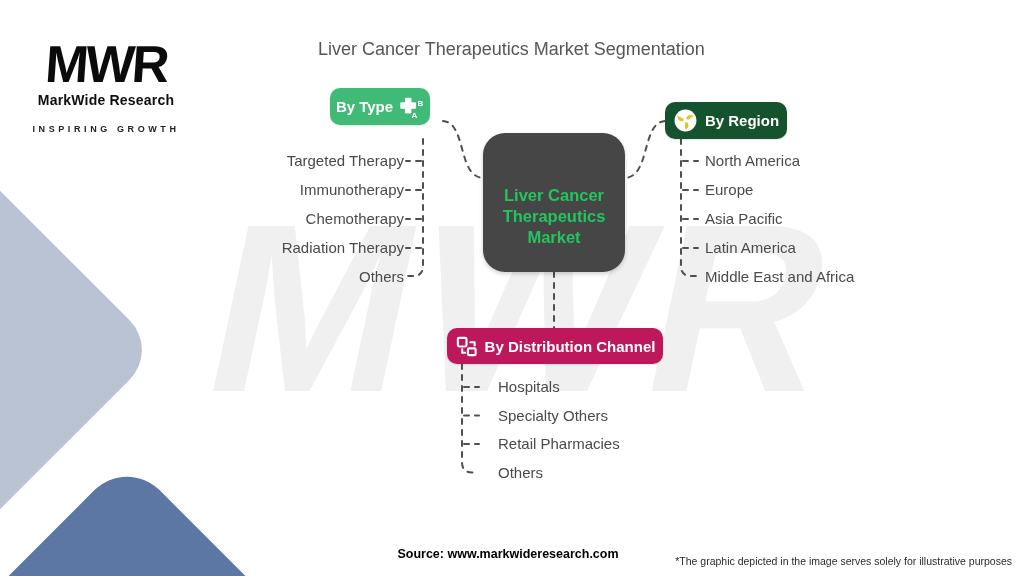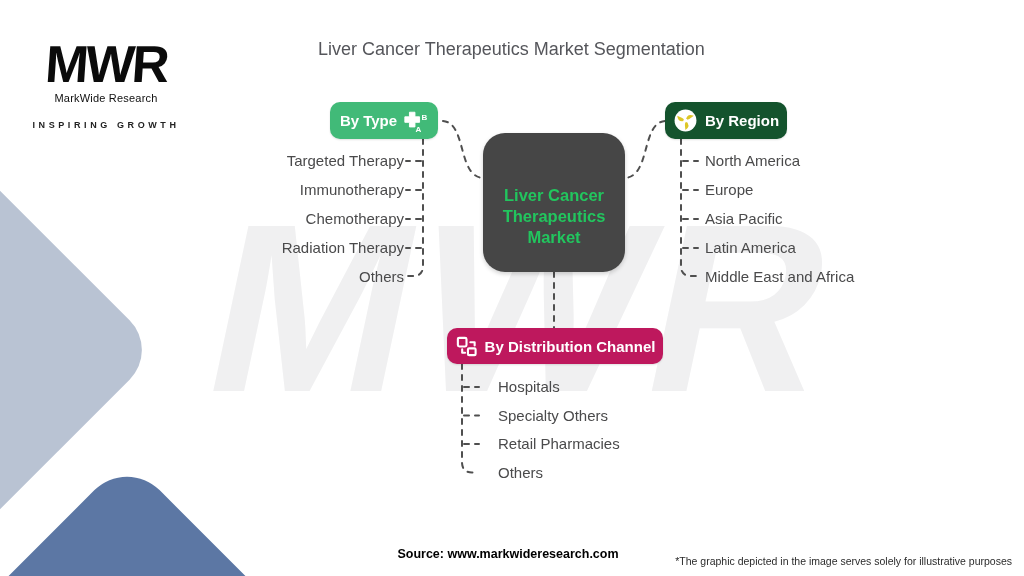--- a/index.html
+++ b/index.html
@@ -27,39 +27,39 @@
     font-weight: 900; letter-spacing: 6px; color: #f0f0f1;
     transform: skewX(-12deg); user-select: none; white-space: nowrap;
   }
 
   
   .logo { position: absolute; left: 26px; top: 36px; width: 160px; text-align: center; z-index: 2; }
   .logo-acronym {
     font-size: 52px; line-height: 56px; font-weight: 900; color: #0b0b0b;
     letter-spacing: -3px; transform: skewX(-4deg);
   }
-  .logo-name { font-size: 11px; font-weight: 400; color: #0e0e0e; letter-spacing: 0.2px; }
+  .logo-name { font-size: 14px; font-weight: 700; color: #0e0e0e; letter-spacing: 0.2px; }
   .logo-tagline { font-size: 9px; font-weight: 700; color: #222; letter-spacing: 3.6px; margin-top: 16px; }
 
   
   .page-title {
     position: absolute; left: 318px; top: 39px; width: 500px; z-index: 2;
     text-align: left; font-size: 18px; font-weight: 400; color: #55565b;
   }
 
   
   svg.connectors { position: absolute; left: 0; top: 0; z-index: 1; }
 
   
   .branch-btn {
     position: absolute; z-index: 2; display: flex; align-items: center; justify-content: center;
     border-radius: 10px; color: #fff; font-weight: 700; font-size: 15px; gap: 7px;
     box-shadow: 0 1px 2px rgba(0,0,0,0.12);
   }
-  .btn-type { left: 330px; top: 102px; width: 108px; height: 37px; }
+  .btn-type { left: 330px; top: 88px; width: 100px; height: 37px; }
   .btn-region { left: 665px; top: 102px; width: 122px; height: 37px; }
   .btn-dist { left: 447px; top: 328px; width: 216px; height: 36px; }
   .branch-btn svg { flex: 0 0 auto; display: block; }
 
   
   .center-node {
     position: absolute; left: 483px; top: 133px; width: 142px; height: 139px; z-index: 2;
     background: #464646; border-radius: 22px; color: #22c55e; text-align: center;
     padding-top: 52px; font-size: 16.5px; font-weight: 600; line-height: 21px;
     box-shadow: 0 2px 4px rgba(0,0,0,0.18);

